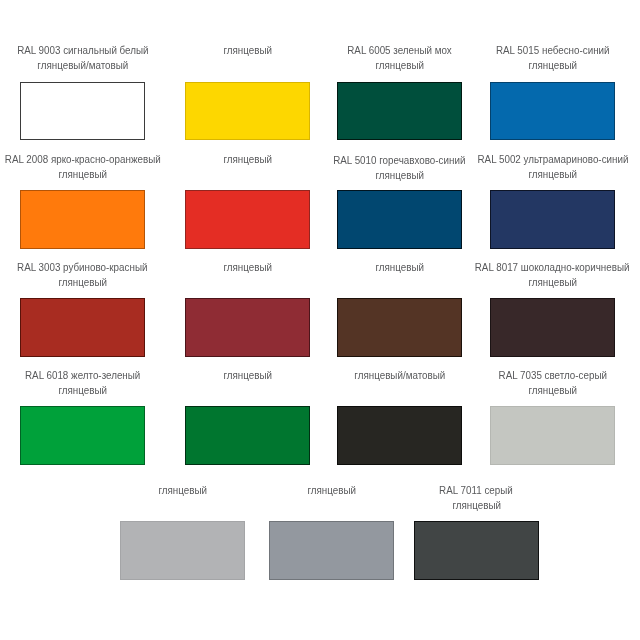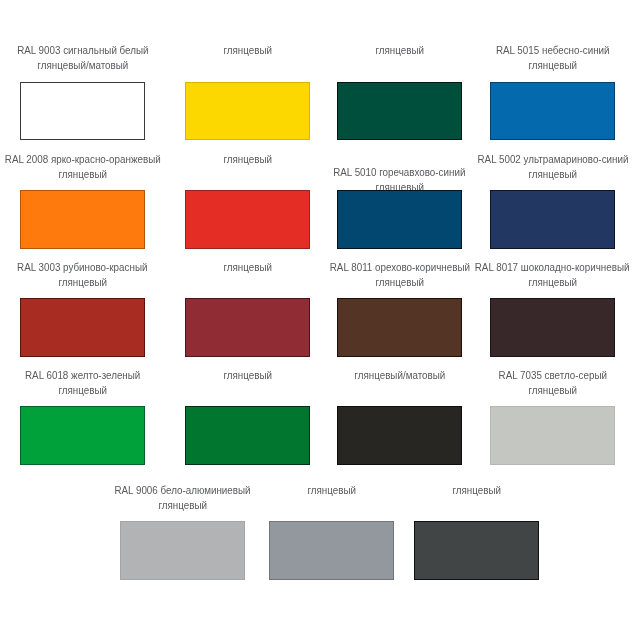--- a/index.html
+++ b/index.html
@@ -46,20 +46,21 @@
     <div class="swatch" style="left:0px;top:82.2px;width:125px;height:58.2px;background:#ffffff;border:1px solid #3b3b3b"></div>
   </div>
   <div class="cell" style="left:185px;top:0px;width:125px">
     <div class="label" style="top:43.2px;left:-97.50px;width:320px">
       <span class="tx"><i>глянцевый</i></span>
     </div>
     <div class="swatch" style="left:0px;top:82.2px;width:125px;height:58.2px;background:#fdd700;border:1px solid #d9b500"></div>
   </div>
   <div class="cell" style="left:337px;top:0px;width:125px">
     <div class="label" style="top:43.2px;left:-97.50px;width:320px">
+      <span class="tx"><i>RAL 6005 зеленый мох</i></span>
       <span class="tx"><i>глянцевый</i></span>
     </div>
     <div class="swatch" style="left:0px;top:82.2px;width:125px;height:58.2px;background:#004f3c;border:1px solid #001a12"></div>
   </div>
   <div class="cell" style="left:490px;top:0px;width:125px">
     <div class="label" style="top:43.2px;left:-97.50px;width:320px">
       <span class="tx"><i>RAL 5015 небесно-синий</i></span>
       <span class="tx"><i>глянцевый</i></span>
     </div>
     <div class="swatch" style="left:0px;top:82.2px;width:125px;height:58.2px;background:#0469ad;border:1px solid #03426d"></div>
@@ -71,21 +72,21 @@
     </div>
     <div class="swatch" style="left:0px;top:190.3px;width:125px;height:58.6px;background:#ff7a0c;border:1px solid #b35407"></div>
   </div>
   <div class="cell" style="left:185px;top:0px;width:125px">
     <div class="label" style="top:151.7px;left:-97.50px;width:320px">
       <span class="tx"><i>глянцевый</i></span>
     </div>
     <div class="swatch" style="left:0px;top:190.3px;width:125px;height:58.6px;background:#e42d24;border:1px solid #93251f"></div>
   </div>
   <div class="cell" style="left:337px;top:0px;width:125px">
-    <div class="label" style="top:165px;left:-97.50px;width:320px">
+    <div class="label" style="top:153px;left:-97.50px;width:320px">
       <span class="tx"><i>RAL 5010 горечавхово-синий</i></span>
       <span class="tx"><i>глянцевый</i></span>
     </div>
     <div class="swatch" style="left:0px;top:190.3px;width:125px;height:58.6px;background:#014770;border:1px solid #001420"></div>
   </div>
   <div class="cell" style="left:490px;top:0px;width:125px">
     <div class="label" style="top:151.7px;left:-97.50px;width:320px">
       <span class="tx"><i>RAL 5002 ультрамариново-синий</i></span>
       <span class="tx"><i>глянцевый</i></span>
     </div>
@@ -99,21 +100,20 @@
     <div class="swatch" style="left:0px;top:298.3px;width:125px;height:58.6px;background:#a82c21;border:1px solid #5a1209"></div>
   </div>
   <div class="cell" style="left:185px;top:0px;width:125px">
     <div class="label" style="top:259.7px;left:-97.50px;width:320px">
       <span class="tx"><i>глянцевый</i></span>
     </div>
     <div class="swatch" style="left:0px;top:298.3px;width:125px;height:58.6px;background:#8f2c34;border:1px solid #4c151a"></div>
   </div>
   <div class="cell" style="left:337px;top:0px;width:125px">
     <div class="label" style="top:259.7px;left:-97.50px;width:320px">
-      <span class="tx"><i>RAL 8011 орехово-коричневый</i></span>
       <span class="tx"><i>глянцевый</i></span>
     </div>
     <div class="swatch" style="left:0px;top:298.3px;width:125px;height:58.6px;background:#543425;border:1px solid #1c110a"></div>
   </div>
   <div class="cell" style="left:490px;top:0px;width:125px">
     <div class="label" style="top:259.7px;left:-97.50px;width:320px">
       <span class="tx"><i>RAL 8017 шоколадно-коричневый</i></span>
       <span class="tx"><i>глянцевый</i></span>
     </div>
     <div class="swatch" style="left:0px;top:298.3px;width:125px;height:58.6px;background:#382829;border:1px solid #1b1314"></div>
@@ -139,30 +139,30 @@
   </div>
   <div class="cell" style="left:490px;top:0px;width:125px">
     <div class="label" style="top:367.7px;left:-97.50px;width:320px">
       <span class="tx"><i>RAL 7035 светло-серый</i></span>
       <span class="tx"><i>глянцевый</i></span>
     </div>
     <div class="swatch" style="left:0px;top:406.4px;width:125px;height:59.0px;background:#c4c6c1;border:1px solid #b5b7b2"></div>
   </div>
   <div class="cell" style="left:120px;top:0px;width:124.6px">
     <div class="label" style="top:482.7px;left:-97.70px;width:320px">
-      <span class="tx"><i>RAL 9006 бело-алюминиевый</i></span>
       <span class="tx"><i>глянцевый</i></span>
     </div>
     <div class="swatch" style="left:0px;top:521.0px;width:124.6px;height:58.6px;background:#b2b3b5;border:1px solid #a4a5a7"></div>
   </div>
   <div class="cell" style="left:269px;top:0px;width:124.6px">
     <div class="label" style="top:482.7px;left:-97.70px;width:320px">
       <span class="tx"><i>глянцевый</i></span>
     </div>
     <div class="swatch" style="left:0px;top:521.0px;width:124.6px;height:58.6px;background:#93989f;border:1px solid #71757a"></div>
   </div>
   <div class="cell" style="left:414px;top:0px;width:124.6px">
     <div class="label" style="top:482.7px;left:-97.70px;width:320px">
+      <span class="tx"><i>RAL 7011 серый</i></span>
       <span class="tx"><i>глянцевый</i></span>
     </div>
     <div class="swatch" style="left:0px;top:521.0px;width:124.6px;height:58.6px;background:#414545;border:1px solid #101111"></div>
   </div>
 </div>
 
 </body></html>

